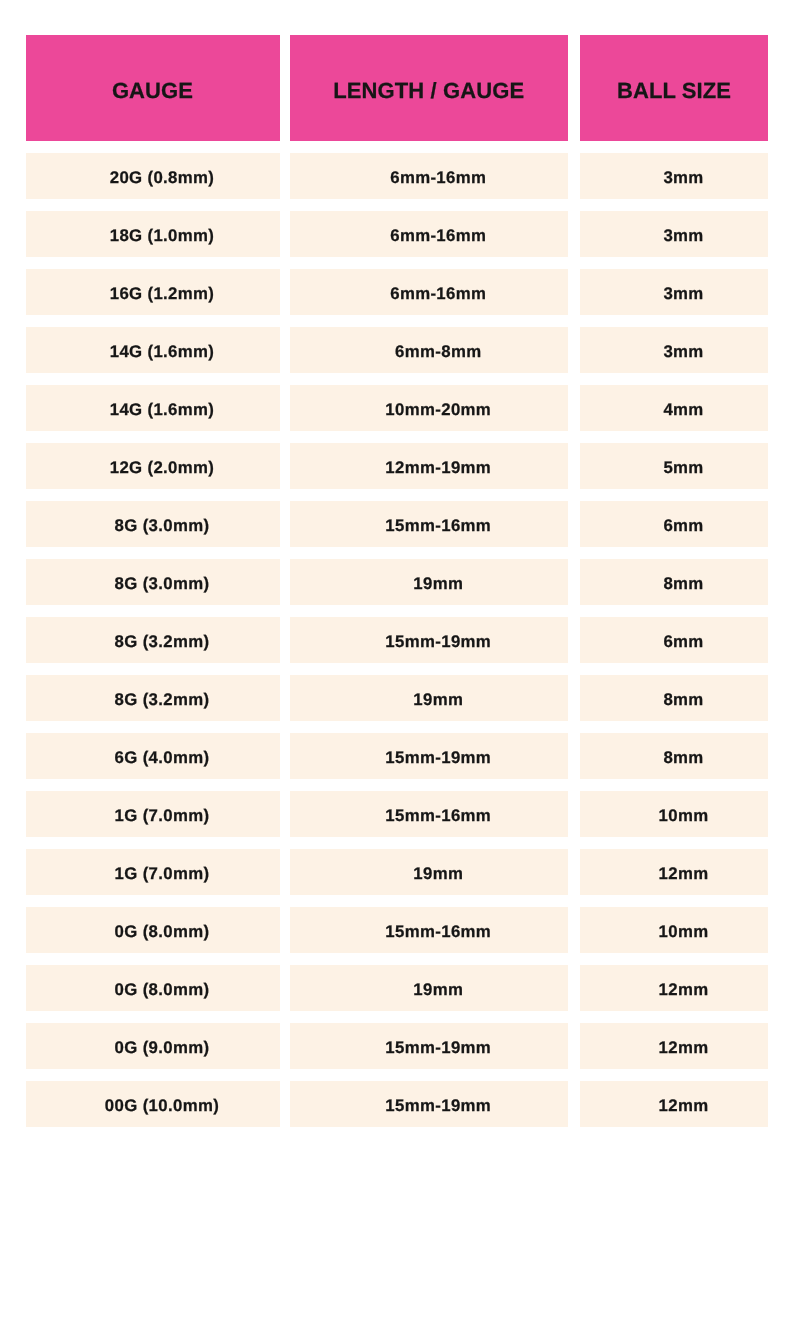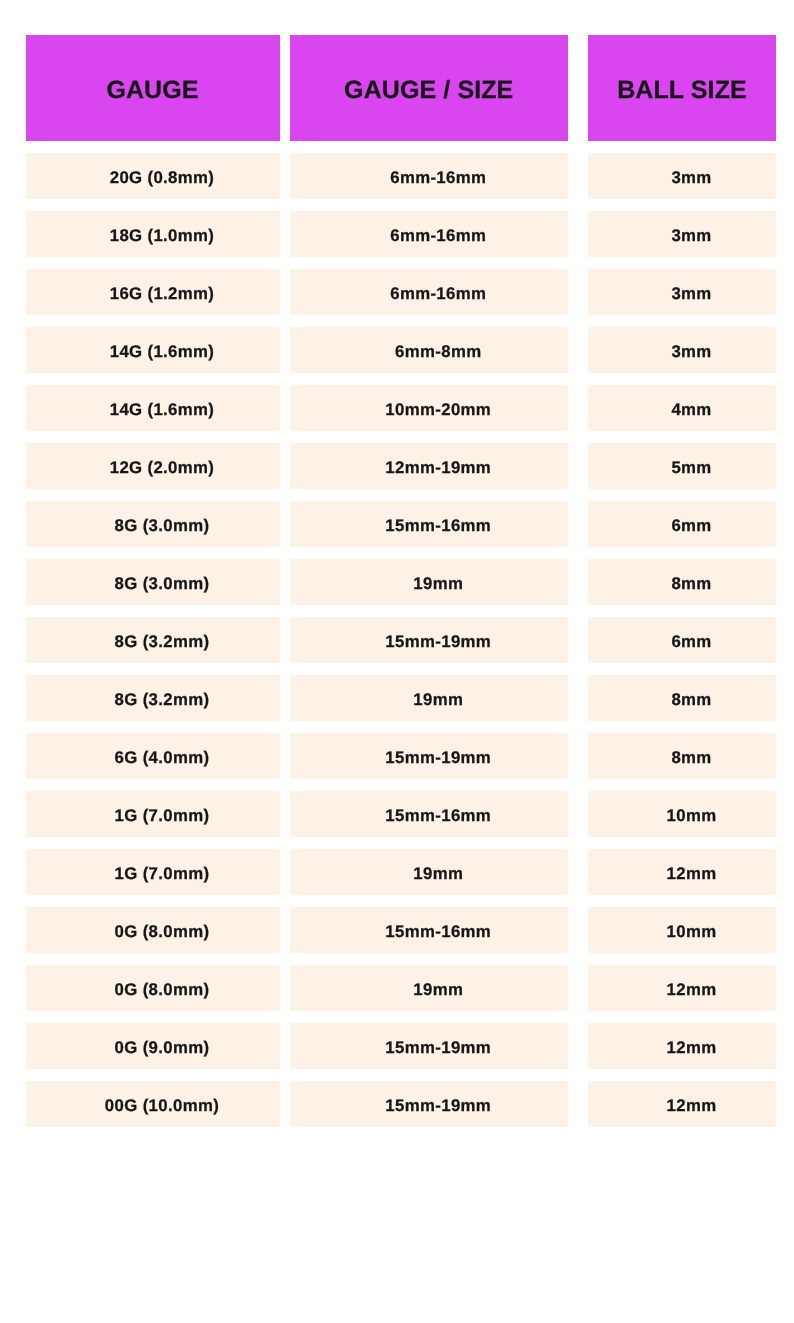--- a/index.html
+++ b/index.html
@@ -33,37 +33,37 @@
   .size-table th,
   .size-table td { padding:0; text-align:center; vertical-align:middle; }
 
   
   
   .size-table th .t { display:block; position:relative; top:2.5px; transform:translateZ(0); }
   .size-table td .t { display:block; position:relative; top:2px;   transform:translateZ(0); }
 
   .size-table th {
     height:106px;
-    background:#d946ef;
-    font-size:25px; font-weight:bold; letter-spacing:0.1px;
+    background:#ec4899;
+    font-size:22px; font-weight:bold; letter-spacing:0.1px;
     -webkit-text-stroke:0.25px #161616;
     color:#161616;
   }
   .size-table td {
     height:46px;
     background:#fdf2e5;
     font-size:16.8px; font-weight:bold; letter-spacing:0.35px;
     -webkit-text-stroke:0.25px #161616;
     color:#161616;
     padding-left:19px;
   }
 
   
   .size-table th:nth-child(3),
-  .size-table td:nth-child(3) { position:relative; left:10px; }
+  .size-table td:nth-child(3) { position:relative; left:2px; }
 
   .col-gauge  { width:254px;   }
   .col-length { width:278.5px; }
   .col-ball   { width:188px;   }
 </style>
 </head>
 <body>
 
 <div class="sheet">
   <table class="size-table">
@@ -71,21 +71,21 @@
       <col class="col-gauge">
         <col class="col-length">
         <col class="col-ball">
     </colgroup>
     <thead>
       <tr>
         <th>
             <span class="t">GAUGE</span>
           </th>
         <th>
-            <span class="t">GAUGE / SIZE</span>
+            <span class="t">LENGTH / GAUGE</span>
           </th>
         <th>
             <span class="t">BALL SIZE</span>
           </th>
       </tr>
     </thead>
     <tbody>
       <tr>
         <td>
             <span class="t">20G (0.8mm)</span>

